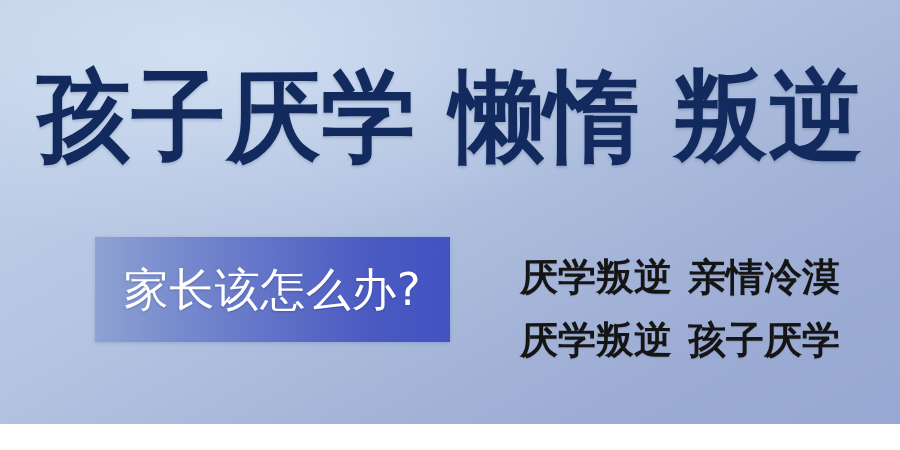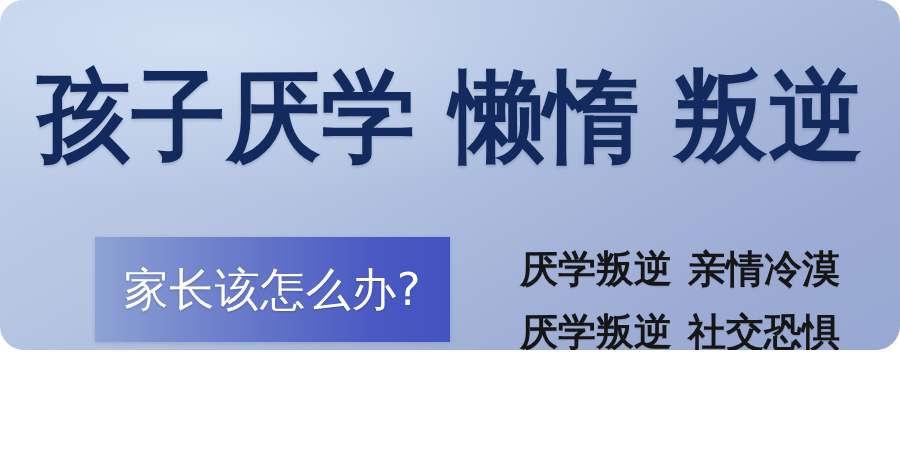--- a/index.html
+++ b/index.html
@@ -9,30 +9,29 @@
   body {
     width: 900px;
     height: 450px;
     overflow: hidden;
     font-family: "DejaVu Sans", "Liberation Sans", sans-serif;
   }
 
   #poster {
     position: relative;
     width: 900px;
-    height: 350px;
+    height: 424px;
     overflow: hidden;
     background: linear-gradient(150deg,
         #c2d2e8 0%,
         #bccce6 22%,
         #b3c3e1 42%,
         #a7b7da 62%,
         #9cacd4 80%,
         #97a8d2 100%);
-    border-radius: 24px;
   }
 
   
   #poster::before {
     content: "";
     position: absolute;
     left: 0; top: 0;
     width: 100%; height: 100%;
     background: radial-gradient(ellipse 70% 60% at 22% 12%,
         rgba(214,228,245,0.80) 0%,
@@ -85,21 +84,21 @@
     font-weight: 500;
     letter-spacing: 0.5px;
     white-space: nowrap;
     text-shadow: 0 1px 2px rgba(30,40,95,0.30);
   }
 
   
   .symptoms {
     position: absolute;
     left: 520px;
-    top: 238px;
+    top: 246px;
     width: 340px;
   }
   .symptom-line {
     color: #151515;
     font-size: 38px;
     line-height: 63px;
     font-weight: 600;
     white-space: nowrap;
     letter-spacing: 0px;
     text-shadow: 0 1px 1px rgba(40,50,80,0.16);
@@ -115,17 +114,17 @@
 
   <div class="banner">
     <span class="banner-text">家长该怎么办?</span>
   </div>
 
   <div class="symptoms">
     <div class="symptom-line">
       <span>厌学叛逆</span><span class="gap"></span><span>亲情冷漠</span>
     </div>
     <div class="symptom-line">
-      <span>厌学叛逆</span><span class="gap"></span><span>社交恐惧</span>
+      <span>厌学叛逆</span><span class="gap"></span><span>孩子厌学</span>
     </div>
   </div>
 
 </div>
 
 </body></html>

